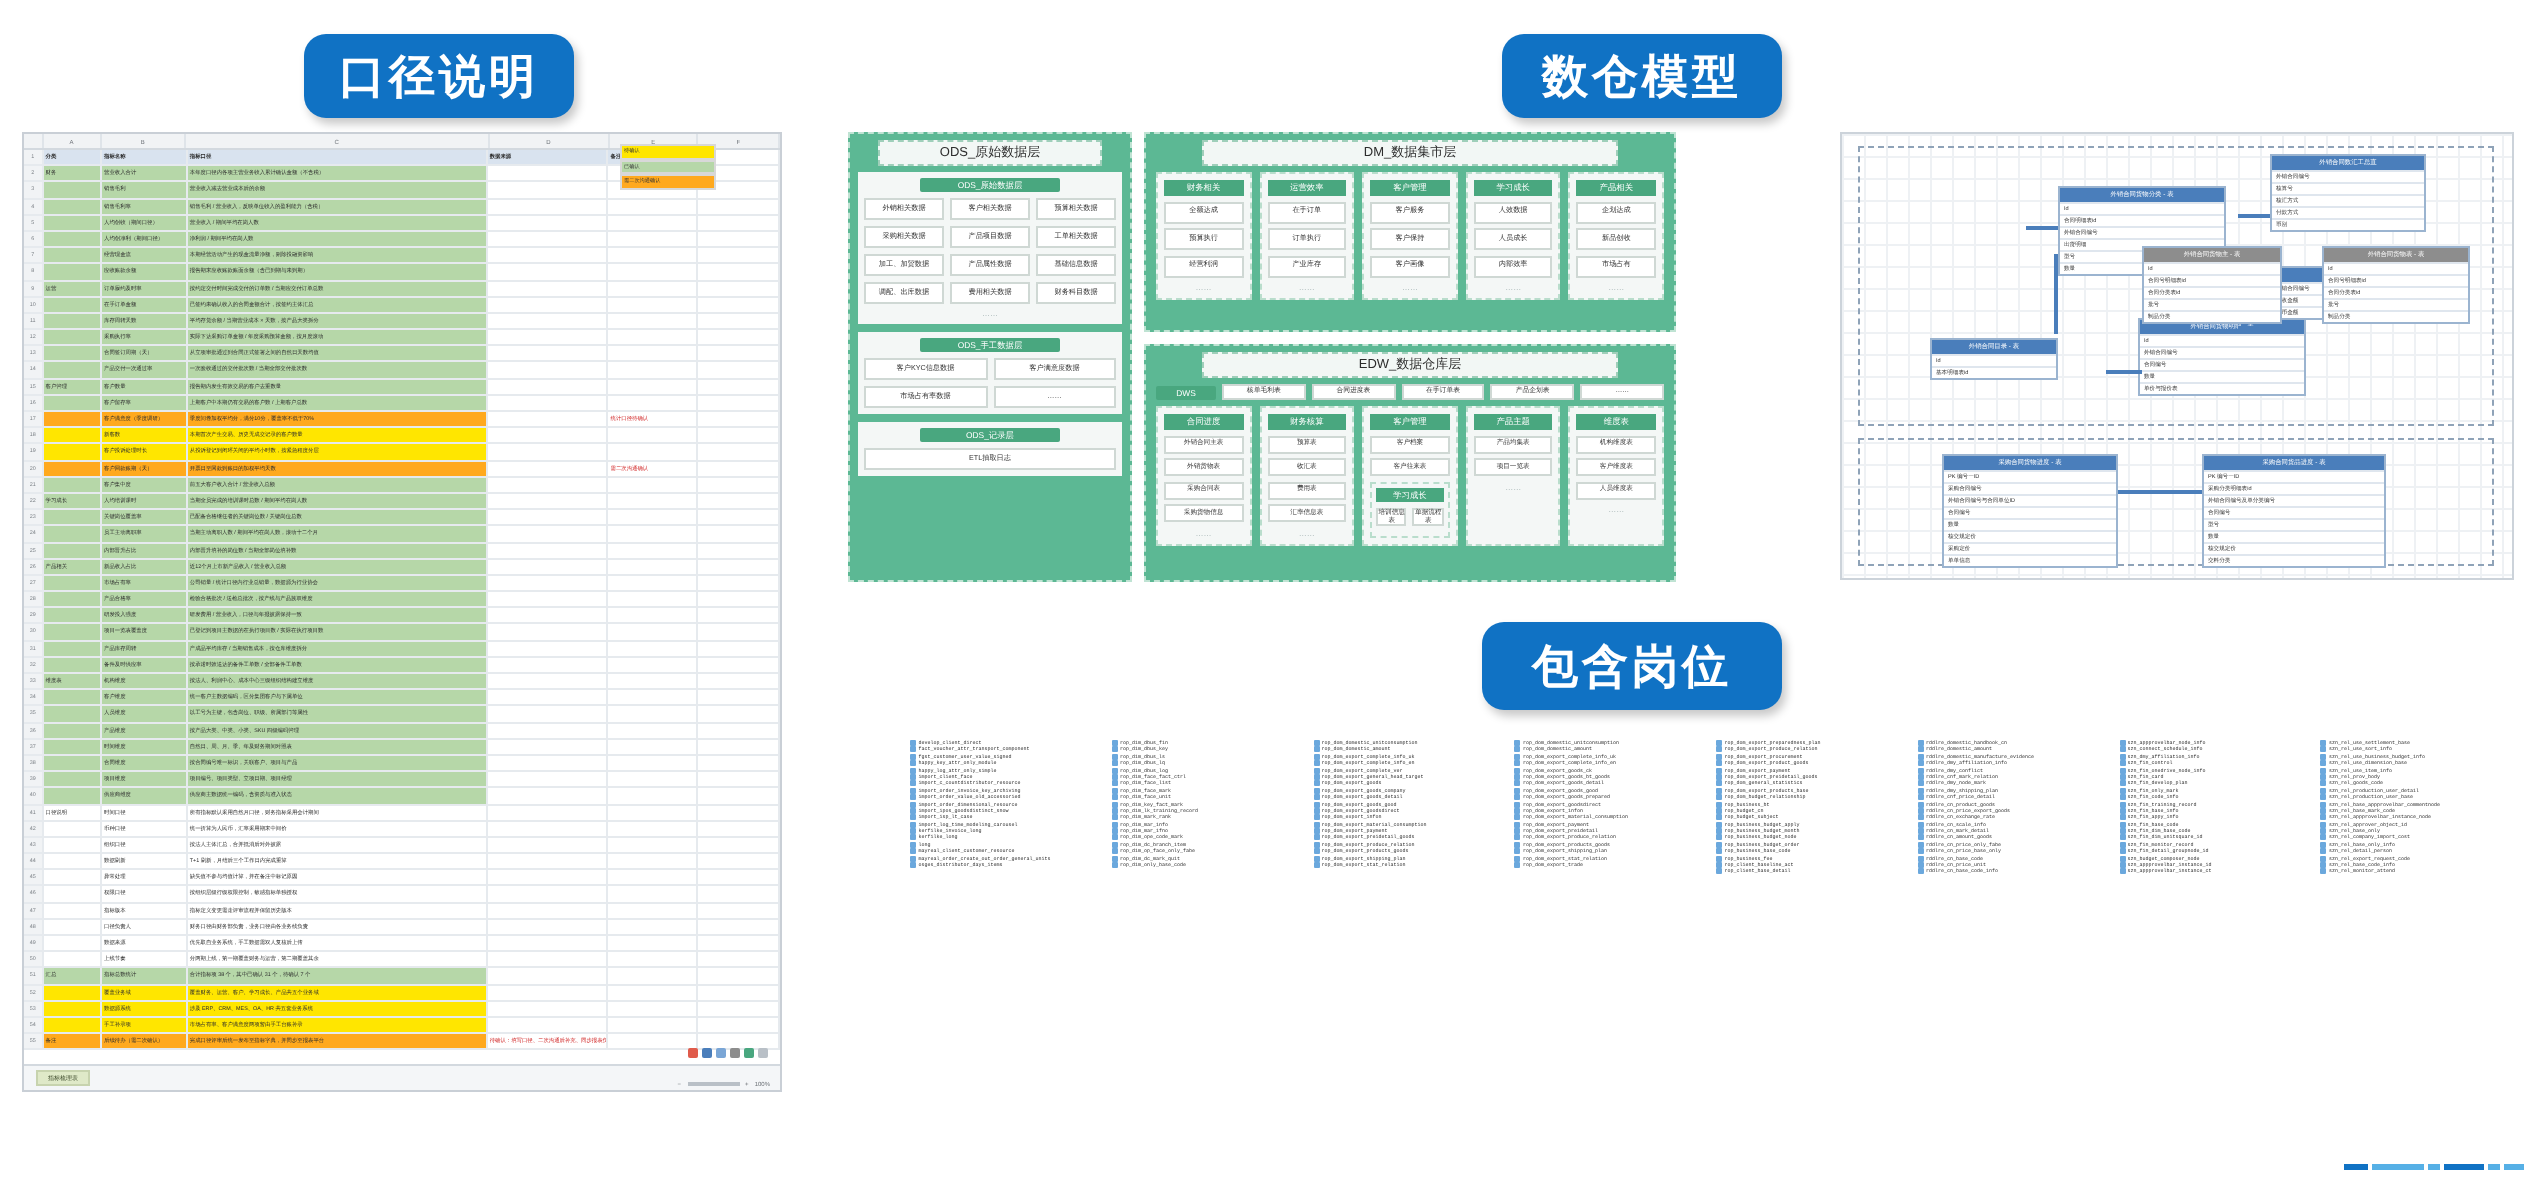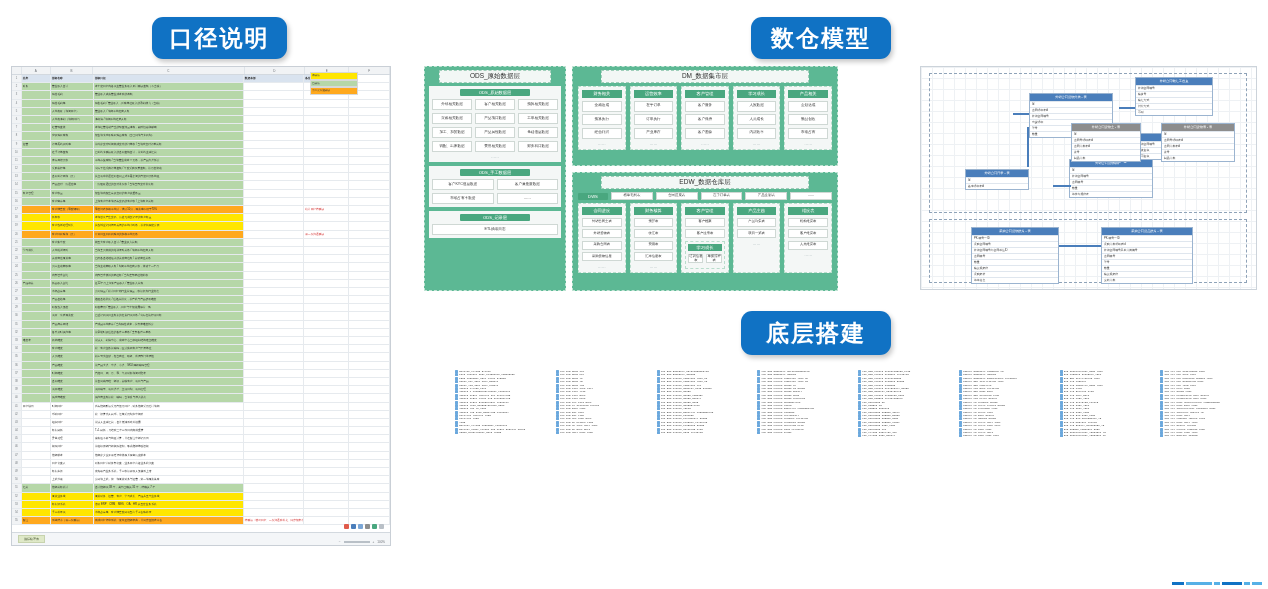--- a/index.html
+++ b/index.html
@@ -102,21 +102,21 @@
 
   
   #wm{position:absolute;right:6px;bottom:4px;display:flex;gap:2px;align-items:flex-end;}
   #wm s{display:block;height:3px;text-decoration:none;}
 </style>
 </head>
 <body>
 
 <div class="pill" id="pill-1">口径说明</div>
 <div class="pill" id="pill-2">数仓模型</div>
-<div class="pill" id="pill-3">底层搭建</div>
+<div class="pill" id="pill-3">包含岗位</div>
 
 <div id="xls">
   <div class="xls-colhdr">
     <div class="c-idx"></div>
       <div class="c-a">A</div>
       <div class="c-b">B</div>
     <div class="c-c">C</div>
       <div class="c-d">D</div>
       <div class="c-e">E</div>
     <div class="c-f">F</div>

